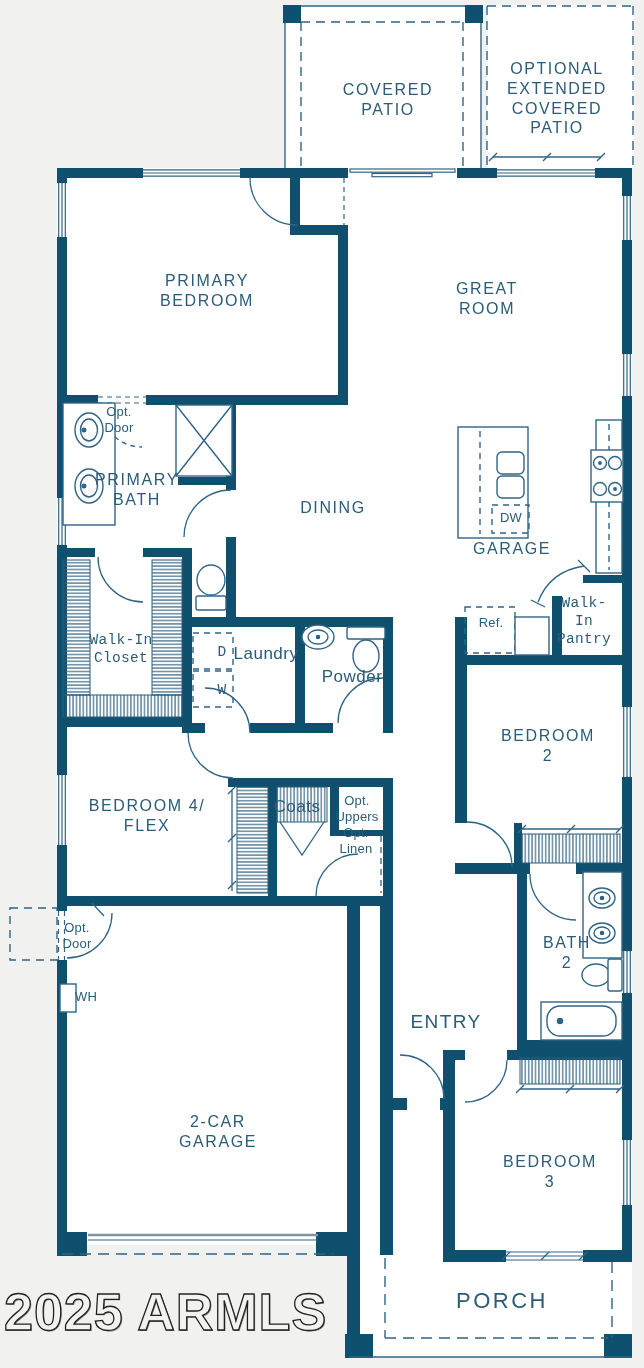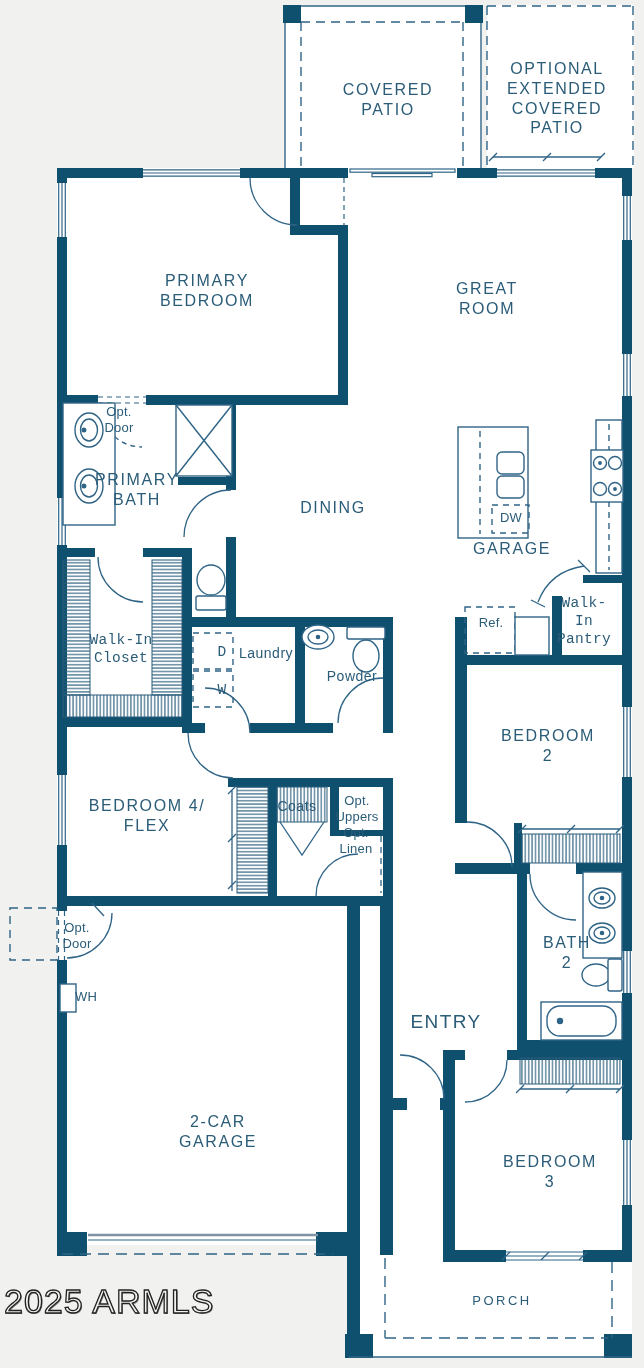--- a/index.html
+++ b/index.html
@@ -3,27 +3,27 @@
 <meta charset="utf-8">
 <style>
   html,body{margin:0;padding:0;background:#f1f1ef;}
   #stage{position:relative;width:644px;height:1368px;background:#f1f1ef;overflow:hidden;
          font-family:"Liberation Sans",sans-serif;}
   #plan-svg{position:absolute;left:0;top:0;}
   .lbl{position:absolute;transform:translate(-50%,-50%);text-align:center;color:#2b5c78;
        white-space:pre-line;line-height:1.24;font-weight:500;}
   .xl{font-size:16px;letter-spacing:1.6px;}
   .lg{font-size:19px;letter-spacing:1.4px;margin-left:20px;}
-  .md{font-size:14px;letter-spacing:.5px;text-align:right;}
+  .md{font-size:17px;letter-spacing:.5px;text-align:right;}
   .sm{font-size:14.5px;letter-spacing:.3px;font-family:Liberation Mono, monospace;}
   .xs{font-size:13px;letter-spacing:.2px;}
-  .porch{font-size:13px;letter-spacing:2.5px;}
-  .watermark{position:absolute;left:4px;top:1282px;font-size:34px;letter-spacing:1px;
+  .porch{font-size:22px;letter-spacing:2.5px;}
+  .watermark{position:absolute;left:4px;top:1282px;font-size:52px;letter-spacing:1px;
        color:#f2f2ef;-webkit-text-stroke:1.3px #222;text-shadow:1px 1px 0 rgba(40,40,40,.55);
-       font-weight:400;white-space:nowrap;}
+       font-weight:700;white-space:nowrap;}
 </style>
 </head>
 <body>
 
 <div id="stage">
 
 <svg id="plan-svg" width="644" height="1368" viewBox="0 0 644 1368">
   <defs>
     <pattern id="hv" width="3.4" height="8" patternUnits="userSpaceOnUse">
       <path d="M1.7 0 V8" stroke="#2a5d7c" stroke-width="1.1"></path>

